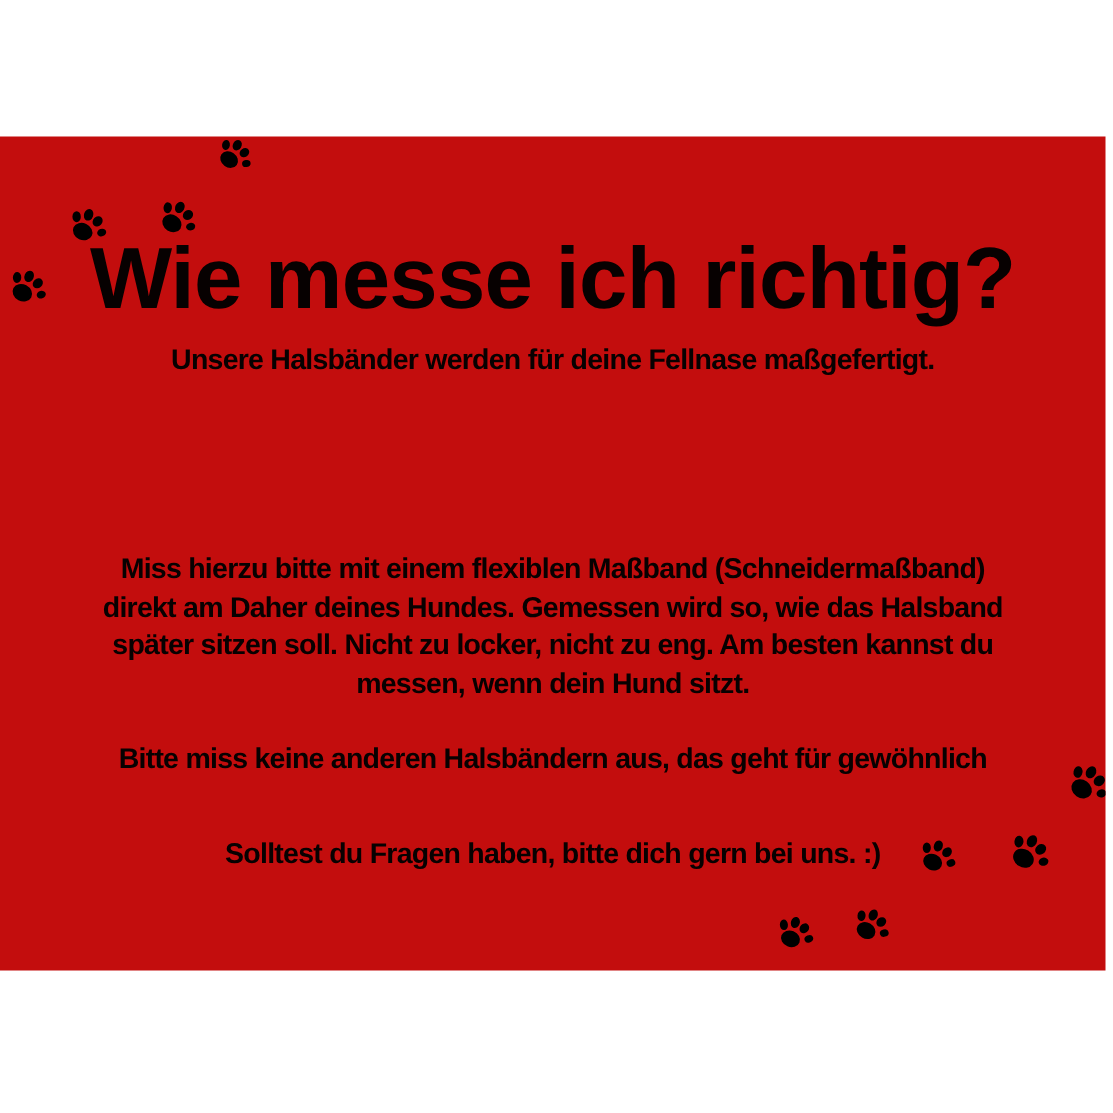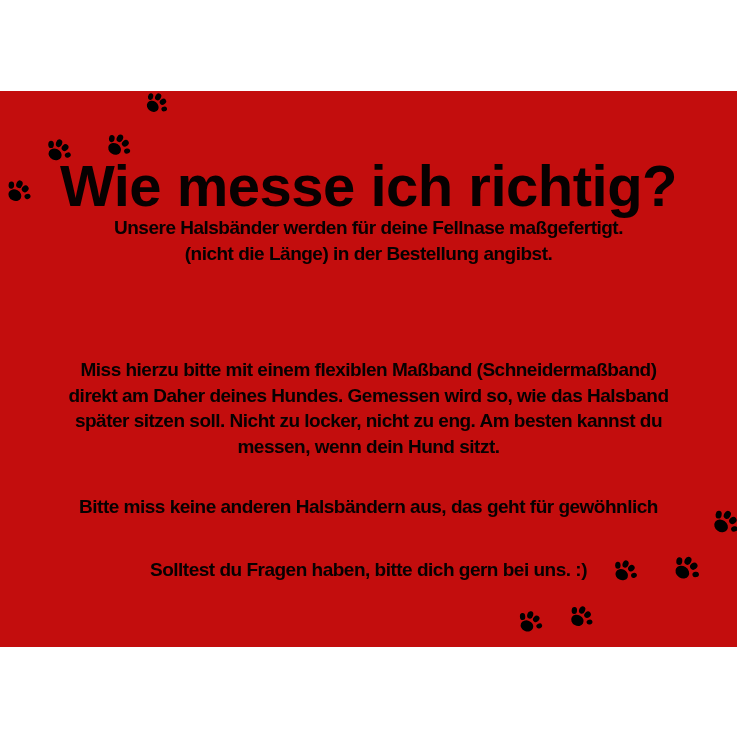--- a/index.html
+++ b/index.html
@@ -39,41 +39,40 @@
   .para {
     position: absolute;
     left: 0;
     width: 100%;
     text-align: center;
     font-size: 19px;
     line-height: 25.6px;
     font-weight: 700;
     letter-spacing: -0.5px;
   }
-  .para-0 { top: 124px; }
-  .para-1 { top: 266px; }
+  .para-0 { top: 137px; }
+  .para-1 { top: 276px; }
   .para-2 { top: 403px; }
   .para-3 { top: 466px; }
   .para .line { white-space: nowrap; }
   .paw {
     position: absolute;
     display: block;
   }
   .paw svg { display: block; width: 100%; height: 100%; }
 </style>
 </head>
 <body>
 
 <div class="page">
   <div class="poster" id="poster" style="background: rgb(195, 13, 13); color: rgb(7, 1, 1);">
     <h1 class="title" id="title">Wie messe ich richtig?</h1>
     <div id="paragraphs">
         <div class="para para-0">
           <div class="line">Unsere Halsbänder werden für deine Fellnase maßgefertigt.</div>
-          <div class="line">(nicht die Länge) in der Bestellung angibst.</div>
         </div>
         <div class="para para-1">
           <div class="line">Miss hierzu bitte mit einem flexiblen Maßband (Schneidermaßband)</div>
           <div class="line">direkt am Daher deines Hundes. Gemessen wird so, wie das Halsband</div>
           <div class="line">später sitzen soll. Nicht zu locker, nicht zu eng. Am besten kannst du</div>
           <div class="line">messen, wenn dein Hund sitzt.</div>
         </div>
         <div class="para para-2">
           <div class="line">Bitte miss keine anderen Halsbändern aus, das geht für gewöhnlich</div>
         </div>

